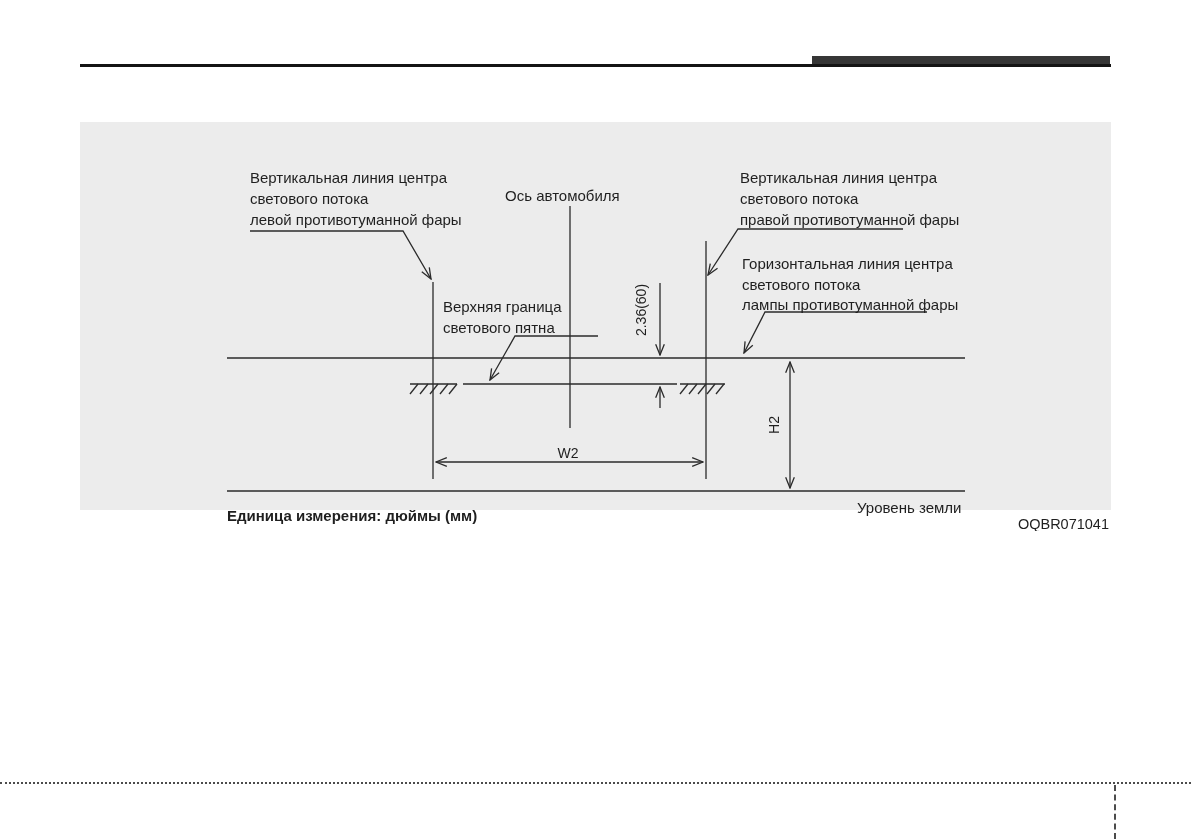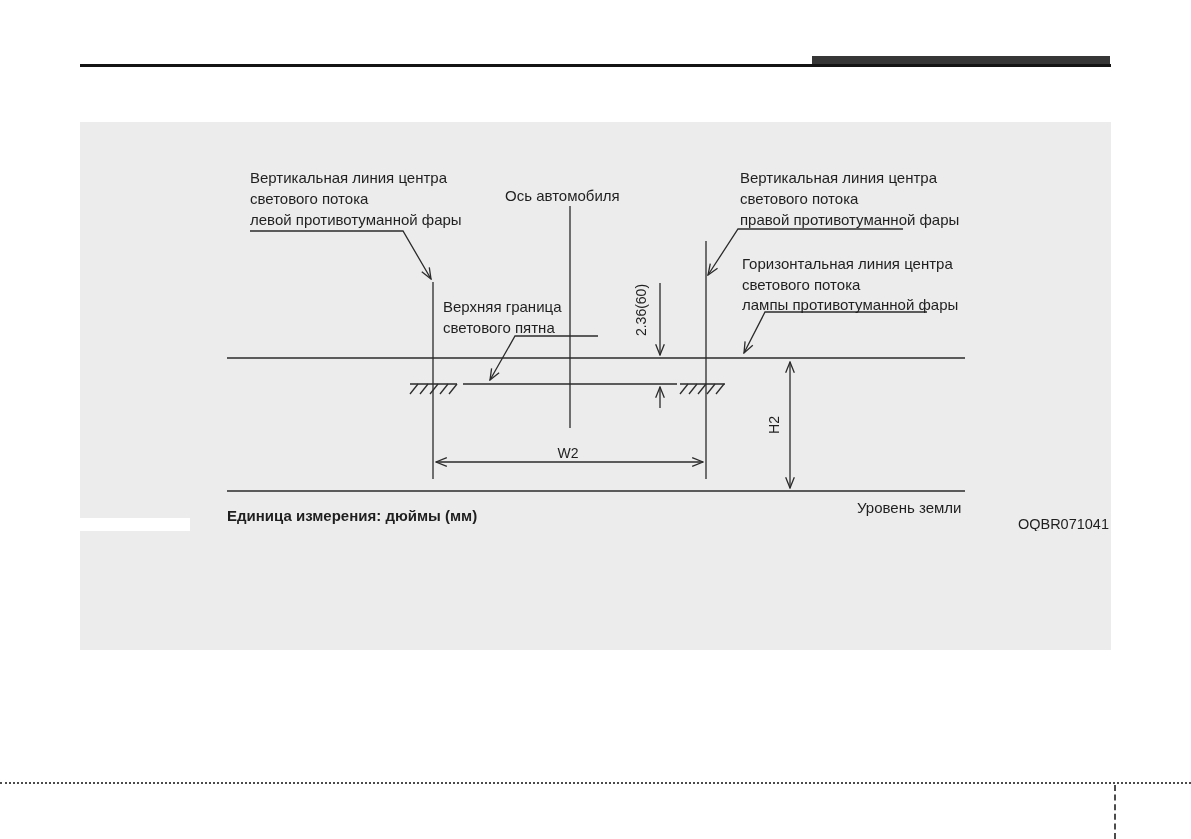--- a/index.html
+++ b/index.html
@@ -19,21 +19,21 @@
   }
   .top-bar {
     position: absolute;
     left: 812px; top: 56px;
     width: 298px; height: 8px;
     background: #363636;
   }
   .figure-box {
     position: absolute;
     left: 80px; top: 122px;
-    width: 1031px; height: 528px;
+    width: 1031px; height: 388px;
     background: #ececec;
   }
   .figure-box svg { display: block; }
   svg text {
     font-family: "Liberation Sans", sans-serif;
     font-size: 15px;
     fill: #1f1f1f;
   }
   svg text.dim { font-size: 14px; }
   svg text.units { font-weight: bold; font-size: 15px; }

